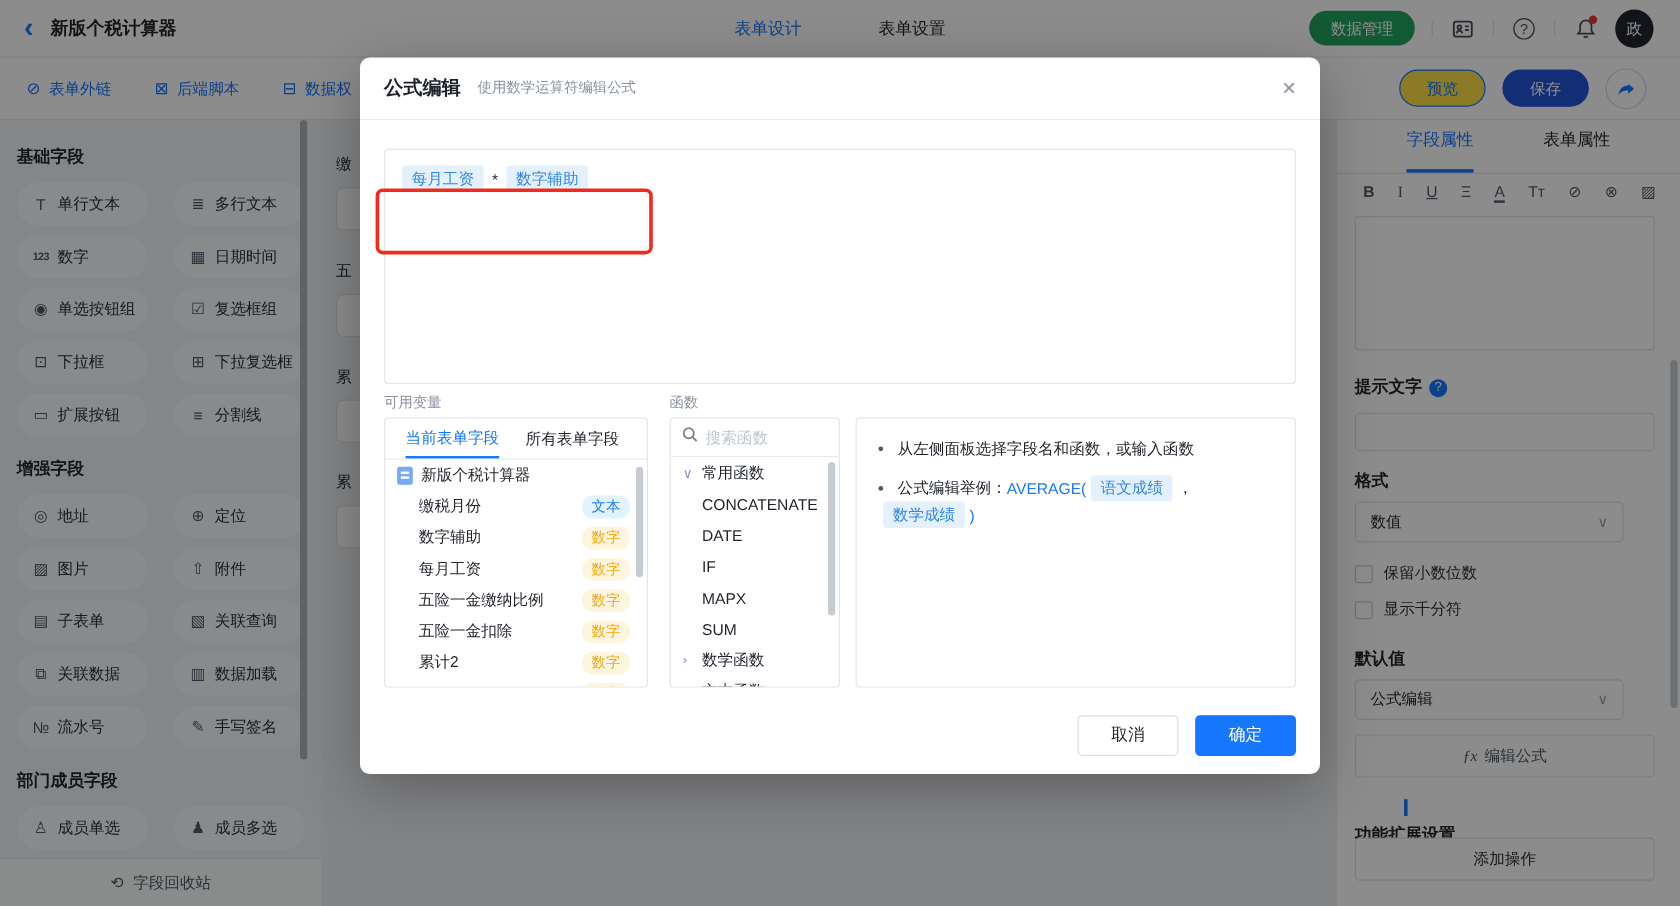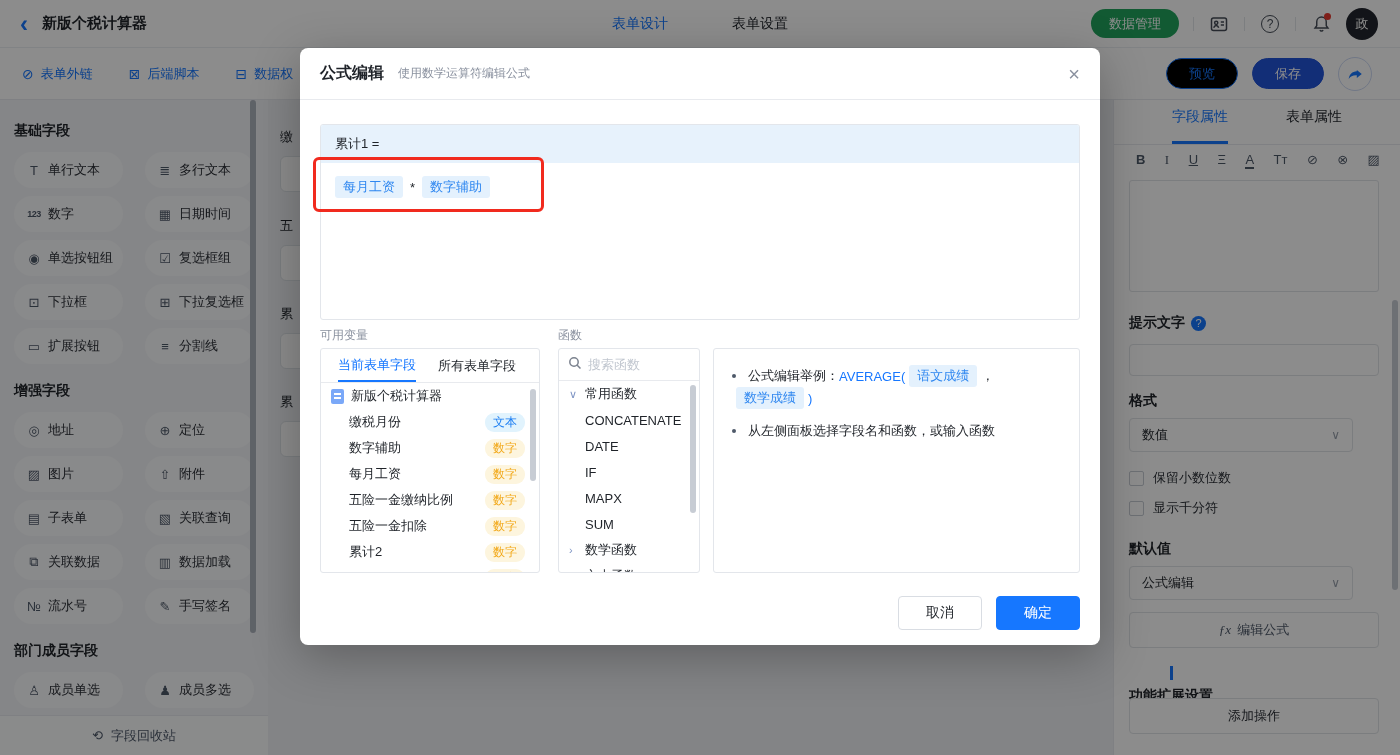--- a/index.html
+++ b/index.html
@@ -26,21 +26,21 @@
   .avatar { width:32px; height:32px; border-radius:50%; background:#22262e; color:#fff; font-size:13px;
             display:flex; align-items:center; justify-content:center; cursor:pointer; }
 
   
   .subbar { position:absolute; top:48px; left:0; width:100%; height:52px; background:#fff;
             border-bottom:1px solid #e8eaee; display:flex; align-items:center; padding-left:22px; z-index:5;}
   .sublink { display:flex; align-items:center; gap:7px; color:var(--accent); font-size:13px; margin-right:36px; cursor:pointer; }
   .sublink .ic { font-size:14px; }
   .subright { margin-left:auto; display:flex; align-items:center; gap:14px; padding-right:28px; }
   .pillbtn { height:31px; border-radius:16px; font-size:13px; padding:0 22px; cursor:pointer; }
-  .preview { background:#000000; border:1px solid var(--accent); color:var(--accent); }
+  .preview { background:#fde047; border:1px solid var(--accent); color:var(--accent); }
   .save { background:var(--saveblue); border:1px solid var(--saveblue); color:#fff; }
   .sharebtn { width:34px; height:34px; border-radius:50%; border:1px solid #cdd9f4; background:#fff;
               display:flex; align-items:center; justify-content:center; cursor:pointer; }
 
   
   .sidebar { position:absolute; top:100px; left:0; width:268px; bottom:0; background:#f3f5f8; padding:16px 14px 0; overflow:hidden;}
   .sec-title { font-size:14px; font-weight:700; color:#1f2329; margin:6px 0 12px; }
   .fieldgrid { display:grid; grid-template-columns:1fr 1fr; column-gap:22px; row-gap:8px; margin-bottom:18px; }
   .pill { height:36px; background:#fafbfd; border-radius:18px; display:flex; align-items:center;
           padding:0 10px; font-size:13px; color:#2b2f36; cursor:pointer; white-space:nowrap; overflow:hidden;}
@@ -447,21 +447,20 @@
   <div class="overlay"></div>
 
   <div class="modal">
     <div class="mhead">
       <span class="mtitle">公式编辑</span>
       <span class="msub">使用数学运算符编辑公式</span>
       <span class="mclose">×</span>
     </div>
 
     <div class="fbox">
-      <div class="fstrip">累计1 =</div>
       <div class="fbody">
         <span class="chip">每月工资</span>
         <span class="fop">*</span>
         <span class="chip">数字辅助</span>
       </div>
     </div>
 
     <span class="mseclabel" style="left:20px;">可用变量</span>
     <span class="mseclabel" style="left:258px;">函数</span>
 
@@ -561,31 +560,31 @@
             <span class="caret">›</span>
             <span>文本函数</span>
           </div>
         </div>
       <div class="f-thumb"></div>
     </div>
 
     <div class="tipbox">
       <div class="tipline">
         <span class="dot"></span>
+        <span>从左侧面板选择字段名和函数，或输入函数</span>
+      </div>
+      <div class="tipline">
+        <span class="dot"></span>
         <span>公式编辑举例：</span>
         <span class="bluef">AVERAGE(</span>
         <span class="chip">语文成绩</span>
         <span>，</span>
         <span class="chip">数学成绩</span>
         <span class="bluef">)</span>
       </div>
-      <div class="tipline">
-        <span class="dot"></span>
-        <span>从左侧面板选择字段名和函数，或输入函数</span>
-      </div>
     </div>
 
     <div class="mfooter">
       <button class="mbtn cancel">取消</button>
       <button class="mbtn ok">确定</button>
     </div>
   </div>
 
   <div class="annotation"></div>
 </div>

